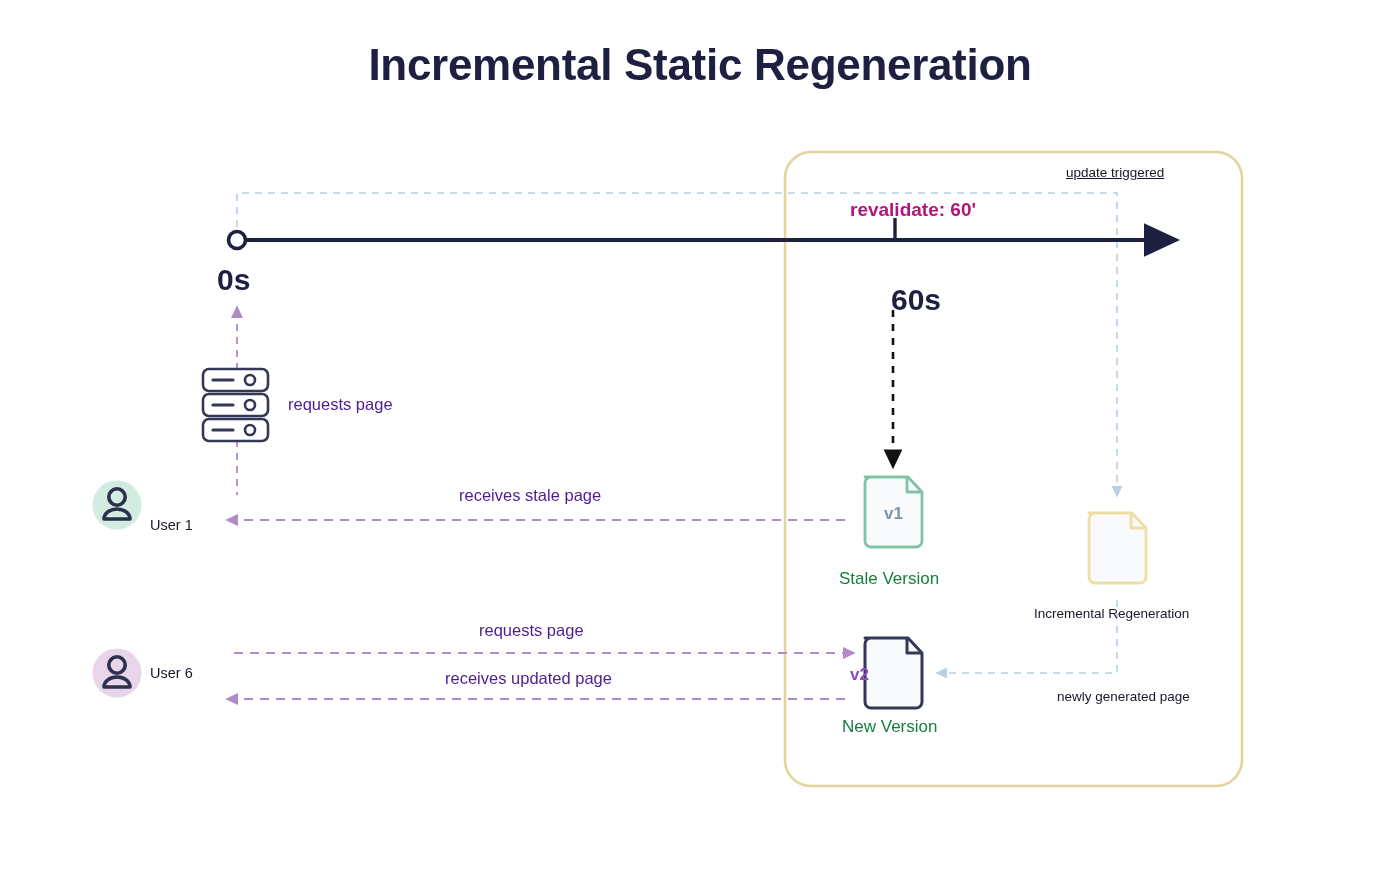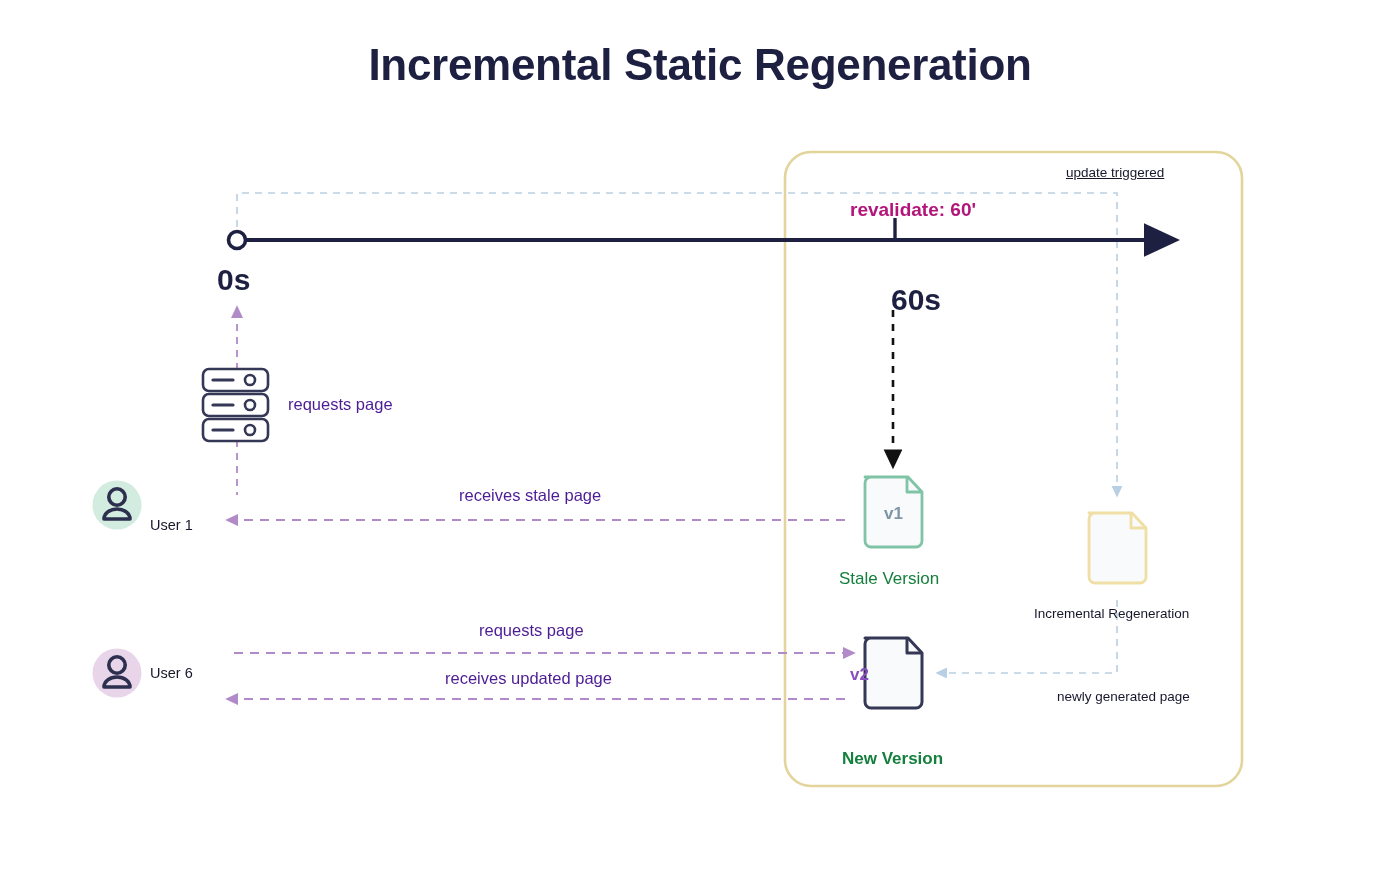--- a/index.html
+++ b/index.html
@@ -182,19 +182,19 @@
   <div class="lbl flow-label" style="left:479px; top:622px;">requests page</div>
 
   <div class="lbl flow-label" style="left:445px; top:670px;">receives updated page</div>
 
   <div class="lbl doc-version" style="left:884px; top:505px; color:#7e95a8;">v1</div>
 
   <div class="lbl doc-version" style="left:850px; top:666px; color:#8a4fbe;">v2</div>
 
   <div class="lbl node-caption" style="left:839px; top:570px;">Stale Version</div>
 
-  <div class="lbl node-caption" style="left:842px; top:750px;font-weight:bold;">New Version</div>
+  <div class="lbl node-caption" style="left:842px; top:718px;">New Version</div>
 
   <div class="lbl small-label" style="left:1034px; top:607px;">Incremental Regeneration</div>
 
   <div class="lbl small-label" style="left:1046px; top:690px;margin-left:11px;">newly generated page</div>
 
 </div>
 
 </body></html>

